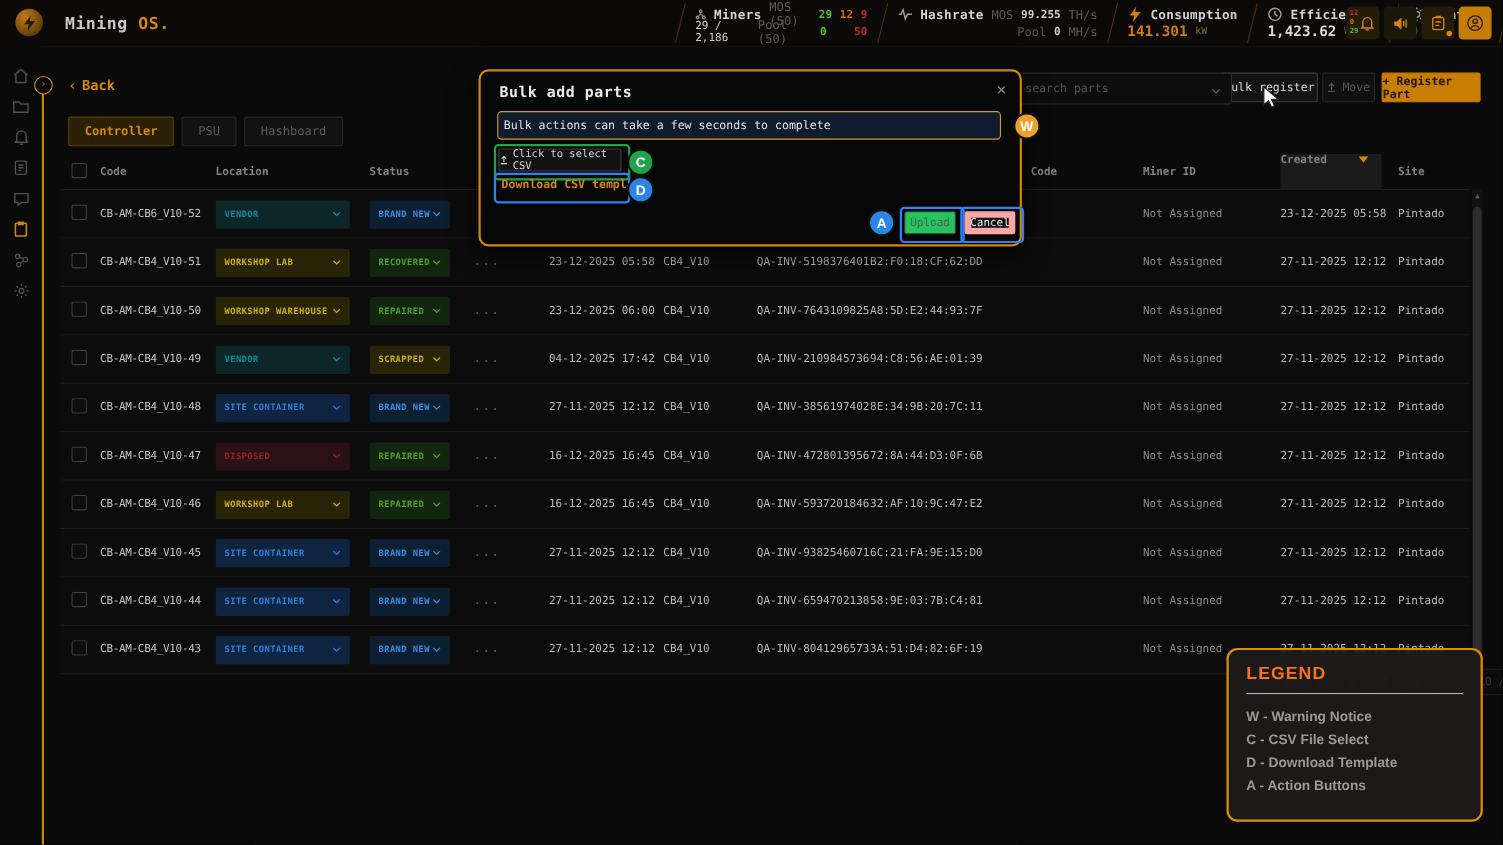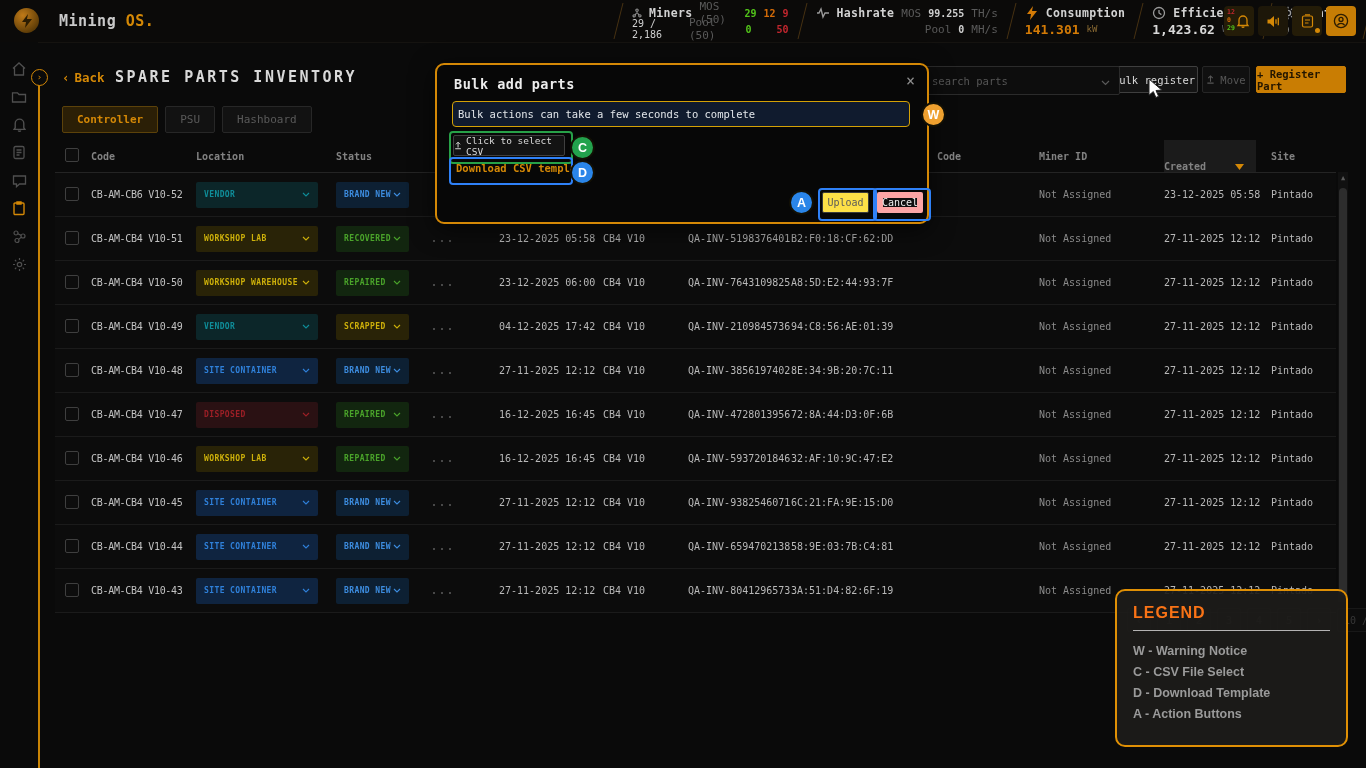--- a/index.html
+++ b/index.html
@@ -68,21 +68,21 @@
   
   .table{position:absolute;left:55px;top:140px;width:1281px;}
   .tgrid{display:grid;grid-template-columns:36px 105px 140px 95px 68px 104px 85px 103px 146px 102px 125px 107px 1fr;align-items:center;}
   .thead{height:32px;border-bottom:1px solid #242424;font-size:10px;font-weight:bold;color:#828282;}
   .trow{height:43px;border-bottom:1px solid #1b1b1b;background:#0c0c0c;font-size:10px;color:#b8b8b8;}
   .tc{overflow:hidden;white-space:nowrap;}
   .cb{display:inline-block;width:12px;height:12px;border:1px solid #3f3f3f;border-radius:2px;background:#0d0d0d;margin-left:10px;cursor:pointer;}
   .c-code{font-size:10px;color:#c2c2c2;letter-spacing:-.3px;}
   .dots{color:#565656;letter-spacing:2px;font-weight:bold;}
   .dim-cell{color:#8a8a8a;}
-  .th-created{background:#1b1b1b;height:32px;display:flex;align-items:flex-end;justify-content:space-between;margin-left:-8px;padding:0 12px 0 8px;width:100px;box-sizing:border-box;}
+  .th-created{background:#1b1b1b;height:32px;display:flex;align-items:flex-start;justify-content:space-between;margin-left:-8px;padding:0 12px 0 8px;width:100px;box-sizing:border-box;}
   .sort-caret{color:#d48806;}
 
   .dd{display:inline-flex;align-items:center;justify-content:space-between;height:26px;border-radius:2px;padding:0 8px;font-size:8px;font-weight:bold;letter-spacing:.4px;box-sizing:border-box;cursor:pointer;}
   .w-loc{width:122px;}
   .w-st{width:73px;}
   .t-teal{background:#0c2629;color:#0f8d99;}
   .t-olive{background:#292307;color:#cdb00a;}
   .t-blue{background:#0f2440;color:#2f80d9;}
   .t-red{background:#2a1113;color:#9c1f26;}
   .s-blue{background:#0d2033;color:#3d8de0;}
@@ -106,21 +106,21 @@
   .warn-box{position:absolute;left:15px;top:36px;width:458px;height:26px;background:#101b2e;border:1.5px solid #d4a106;border-radius:4px;box-sizing:border-box;display:flex;align-items:center;}
   .warn-box span{font-size:10.5px;color:#e2e6ea;padding-left:5px;}
   .csv-btn{position:absolute;left:16px;top:70px;width:112px;height:21px;background:#131313;border:1px solid #3f3f3f;border-radius:2px;color:#d9d9d9;font-size:9.5px;display:flex;align-items:center;justify-content:center;gap:4px;box-sizing:border-box;cursor:pointer;}
   .dl-link{position:absolute;left:19px;top:97px;font-size:10.5px;font-weight:bold;color:#d48806;cursor:pointer;}
   .ann{position:absolute;border-radius:4px;pointer-events:none;}
   .ann-c{left:12px;top:66px;width:120px;height:29px;border:2px solid #27a148;}
   .ann-d{left:12px;top:92px;width:120px;height:24px;border:2px solid #2f81f7;}
   .ann-upload{left:381px;top:123px;width:55px;height:29px;border:2px solid #2f81f7;}
   .ann-cancel{left:436px;top:123px;width:54px;height:29px;border:2px solid #2f81f7;}
   .mbtn{position:absolute;top:127px;height:21px;border-radius:2px;font-size:10px;display:flex;align-items:center;justify-content:center;box-sizing:border-box;cursor:pointer;}
-  .mbtn-upload{left:385px;width:47px;background:#fde047;border:1px solid #3a3a3a;color:#5a5a5a;}
+  .mbtn-upload{left:385px;width:47px;background:#22c55e;border:1px solid #3a3a3a;color:#5a5a5a;}
   .mbtn-cancel{left:440px;width:46px;background:#0f0f0f;border:6px solid #fca5a5;color:#ececec;}
   .badge{position:absolute;width:25px;height:25px;border-radius:50%;color:#fff;font-family:"Liberation Sans",sans-serif;font-weight:bold;font-size:12.5px;display:flex;align-items:center;justify-content:center;border:2px solid #121005;box-sizing:border-box;z-index:45;}
   .badge-w{left:484px;top:37px;background:#eea02f;}
   .badge-c{left:133px;top:70px;background:#23a24d;}
   .badge-d{left:133px;top:95px;background:#2a85e8;}
   .badge-a{left:352px;top:125px;background:#2a85e8;}
 
   
   .legend{position:absolute;left:1115px;top:589px;width:233px;height:158px;background:rgba(29,28,26,.93);border:2px solid #e09005;border-radius:10px;box-sizing:border-box;padding:13px 16px;z-index:30;font-family:"Liberation Sans",sans-serif;}
   .legend-title{font-size:16px;font-weight:bold;color:#f97316;letter-spacing:1px;}
@@ -308,21 +308,20 @@
         </svg>
       </div>
   </div>
   <div class="vline"></div>
   <div class="collapse-toggle">›</div>
 
   <div class="back">
       <span>‹</span>
       <span>Back</span>
     </div>
-  <div class="page-title">SPARE PARTS INVENTORY</div>
 
   <div class="search-select">
     <input placeholder="search parts" style="">
     <span class="chev"><svg width="9" height="6" viewBox="0 0 9 6" fill="none" stroke="currentColor" stroke-width="1.2">
           <path d="M1 1l3.5 3.5L8 1"></path>
         </svg></span>
   </div>
   <div class="btn btn-bulk">Bulk register</div>
   <div class="btn btn-move">
     <svg width="9" height="9" viewBox="0 0 10 10" fill="none" stroke="currentColor" stroke-width="1.2">

